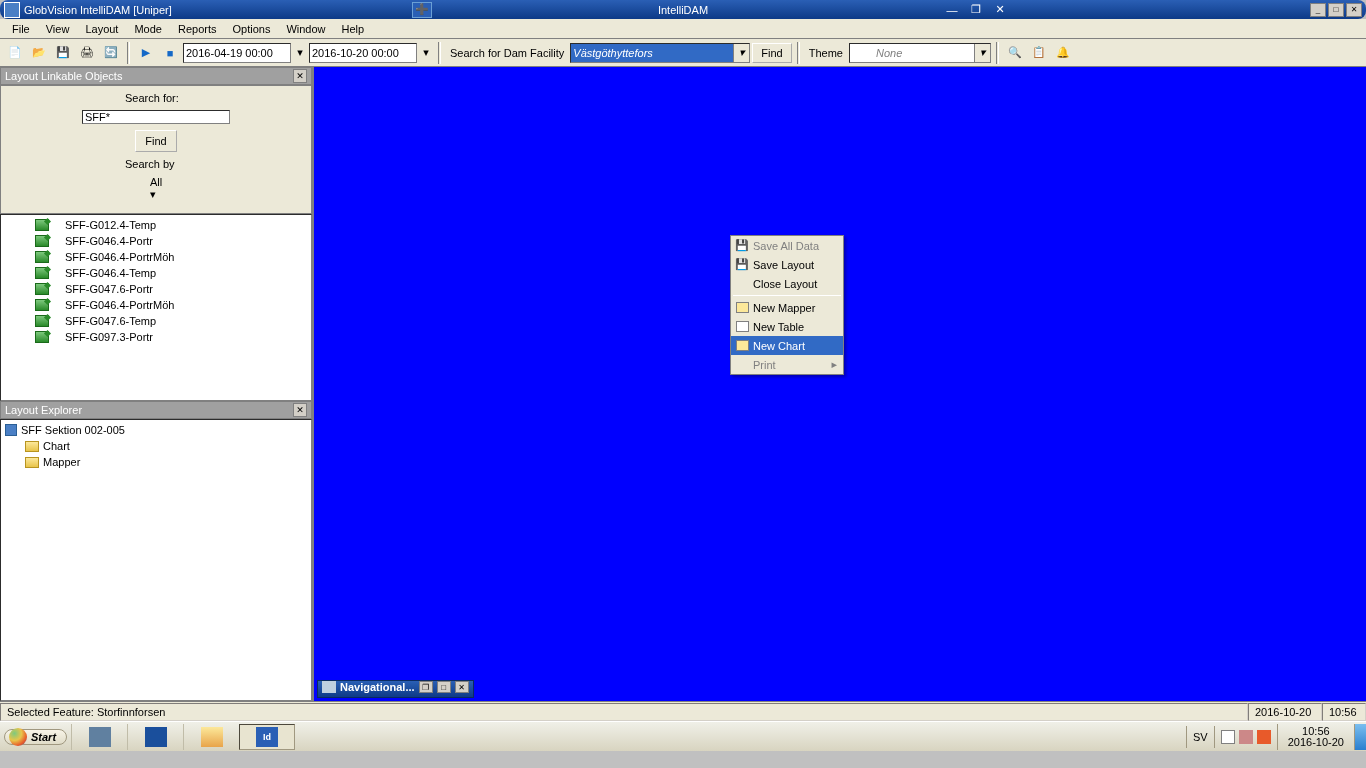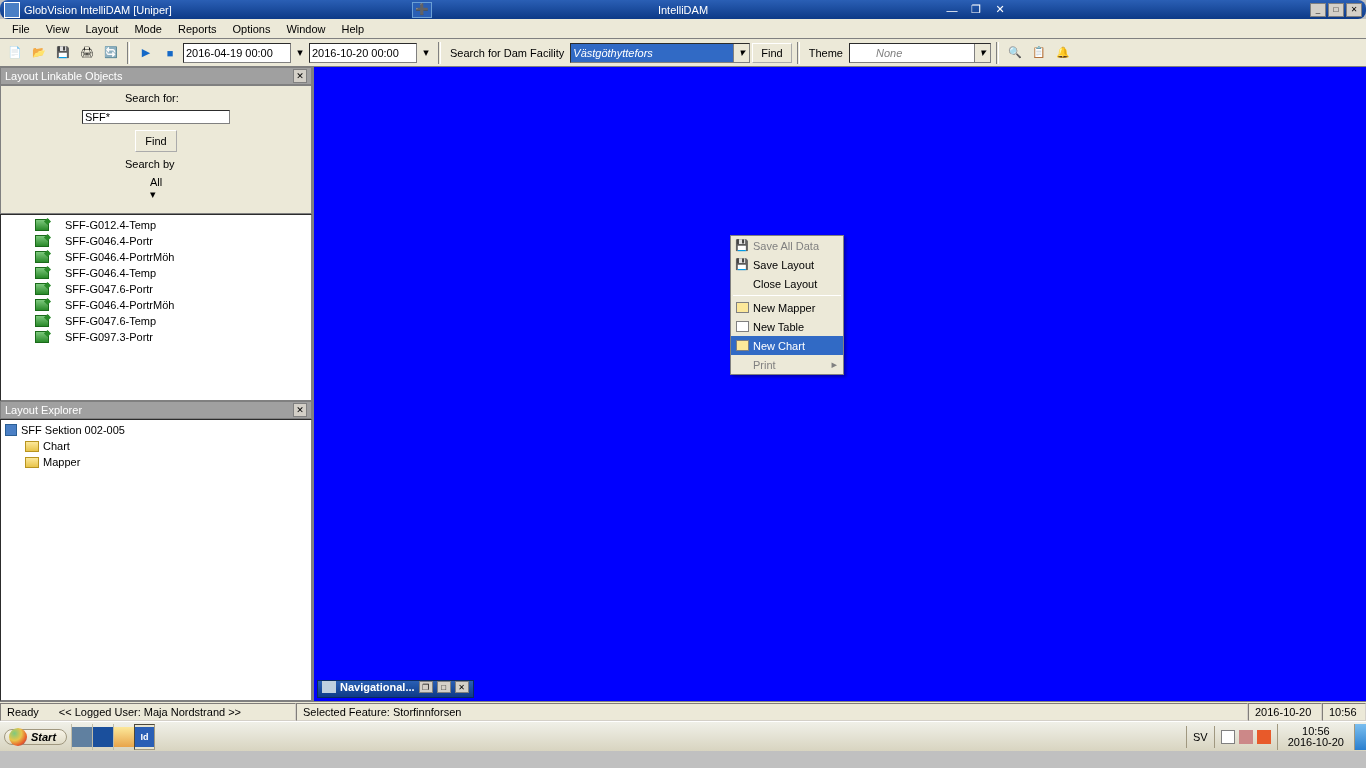--- a/index.html
+++ b/index.html
@@ -70,21 +70,21 @@
 .statusbar { height: 20px; background: #ece9d8; border-top: 1px solid #808080; display: flex; align-items: center; }
 .statusbar .sb-cell { border: 1px inset #d4d0c8; height: 18px; padding: 0 6px; display: flex; align-items: center; }
 .statusbar .sb-left { width: 296px; display: flex; gap: 20px; }
 .statusbar .sb-mid { flex: 1; }
 .statusbar .sb-date { width: 74px; }
 .statusbar .sb-time { width: 44px; }
 
 .taskbar { height: 30px; background: linear-gradient(to bottom, #f0f0e8, #d8d4c0); border-top: 1px solid #fff; display: flex; align-items: center; }
 .taskbar .start-btn { height: 16px; padding: 0 10px 0 4px; background: linear-gradient(to bottom, #f8f4e8, #e0dcc8); border: 1px solid #a09880; border-radius: 13px; display: flex; align-items: center; gap: 4px; cursor: pointer; margin: 0 4px; justify-content: flex-end; }
 .taskbar .start-orb { width: 18px; height: 18px; border-radius: 50%; background: radial-gradient(circle at 30% 30%, #7ec97e, #e8c44a 40%, #e85a2a 70%, #2a5fb5); }
-.taskbar .tb-item { width: 21px; height: 26px; display: flex; align-items: center; justify-content: center; cursor: pointer; border-left: 1px solid #c0bca8; }
+.taskbar .tb-item { width: 56px; height: 26px; display: flex; align-items: center; justify-content: center; cursor: pointer; border-left: 1px solid #c0bca8; }
 .taskbar .tb-item.active { background: #e8e4d0; border: 1px inset #a09880; }
 .taskbar .tb-icon { width: 22px; height: 20px; }
 .taskbar .tray { margin-left: auto; display: flex; align-items: center; height: 100%; }
 .taskbar .tray .lang { padding: 0 6px; border-left: 1px solid #a09880; height: 22px; display: flex; align-items: center; }
 .taskbar .tray .tray-icons { display: flex; gap: 4px; padding: 0 6px; border-left: 1px solid #a09880; height: 22px; align-items: center; }
 .taskbar .tray .tray-icon { width: 14px; height: 14px; }
 .taskbar .tray .clock { padding: 0 10px; border-left: 1px solid #a09880; height: 26px; display: flex; flex-direction: column; align-items: center; justify-content: center; font-size: 10px; line-height: 11px; }
 .taskbar .tray .show-desktop { width: 12px; height: 26px; border-left: 1px solid #a09880; cursor: pointer; }
 </style>
 </head>
@@ -271,24 +271,20 @@
       <span class="mini-icon"></span>
       <span style="font-weight:bold">Navigational...</span>
       <div class="win-ctrl">❐</div>
       <div class="win-ctrl">□</div>
       <div class="win-ctrl">✕</div>
     </div>
   </div>
 </div>
 
 <div class="statusbar">
-  <div class="sb-cell sb-left">
-    <span>Ready</span>
-    <span>&lt;&lt; Logged User: Maja Nordstrand &gt;&gt;</span>
-  </div>
   <div class="sb-cell sb-mid">
     <span>Selected Feature: Storfinnforsen</span>
   </div>
   <div class="sb-cell sb-date">
     <span>2016-10-20</span>
   </div>
   <div class="sb-cell sb-time">
     <span>10:56</span>
   </div>
 </div>

